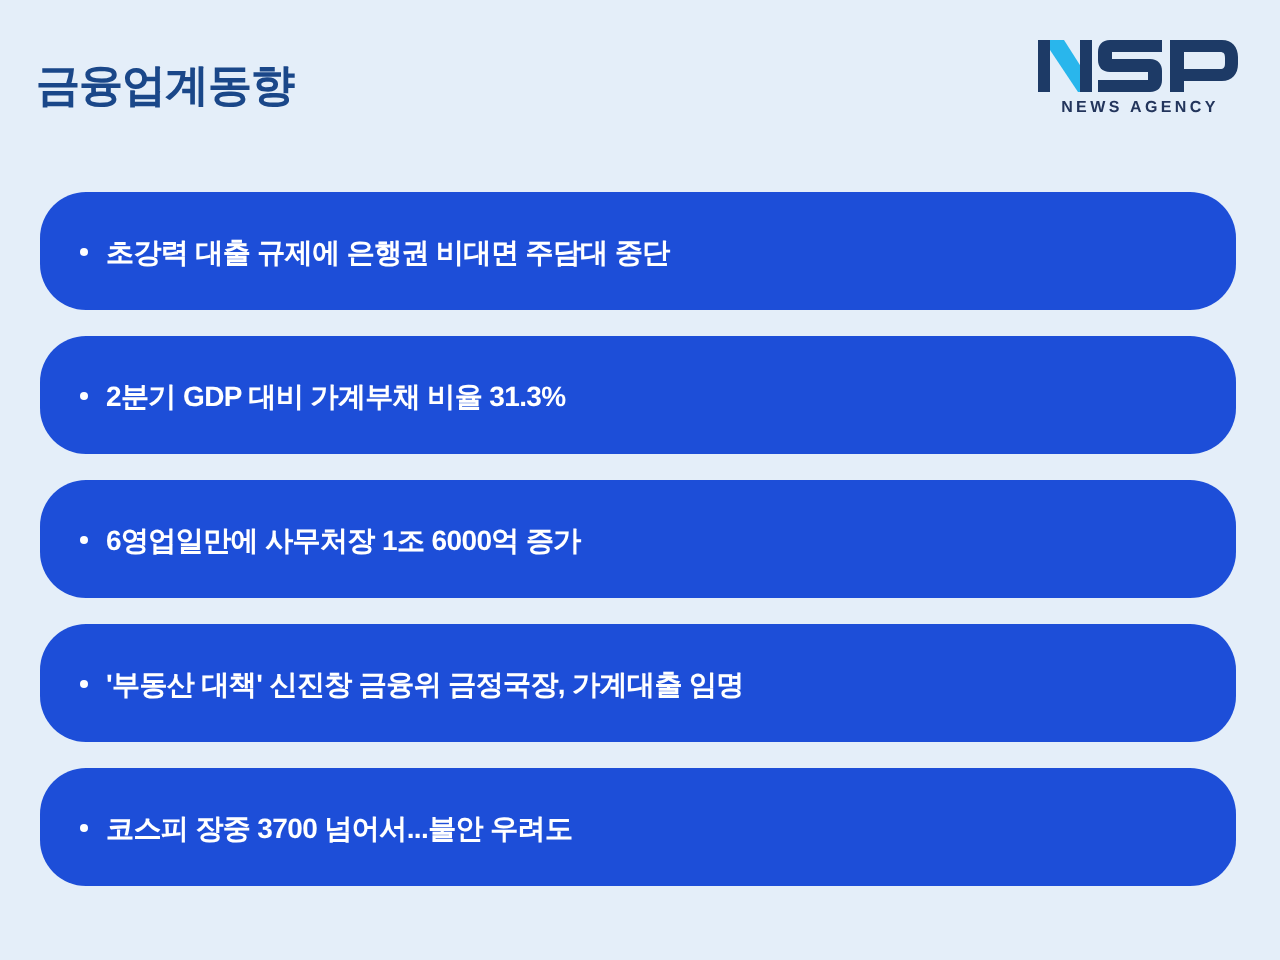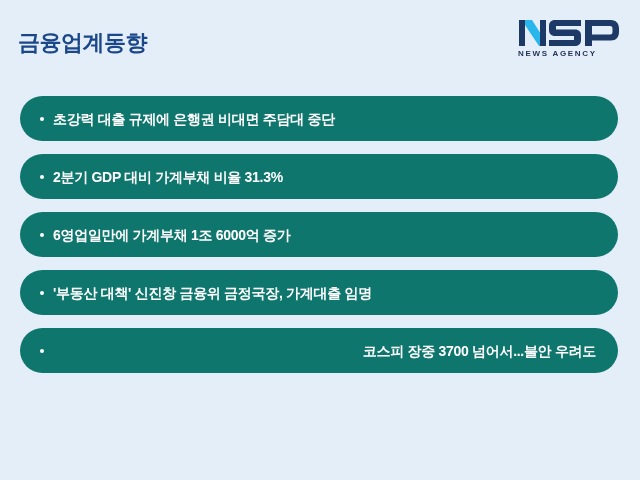--- a/index.html
+++ b/index.html
@@ -53,47 +53,46 @@
     display: block;
     width: 104px;
     height: 30px;
     margin: 0 0 1px auto;
   }
   #logo-sub {
     font-size: 8px;
     font-weight: bold;
     letter-spacing: 1.7px;
     color: #23355c;
-    text-align: left;
+    text-align: center;
     width: 104px;
     margin-left: auto;
     line-height: 10px;
   }
 
   
   #headline-list {
     position: absolute;
     left: 20px;
     top: 96px;
     width: 598px;
   }
   .pill {
     position: relative;
-    height: 45px;
+    height: 59px;
     margin-bottom: 13px;
-    background: #0f766e;
+    background: #1d4ed8;
     border-radius: 23px;
     display: flex;
     align-items: center;
     box-sizing: border-box;
     padding: 0 22px 0 20px;
   }
   .pill:last-child {
     margin-bottom: 0;
-    text-align: right;
   }
   .bullet {
     flex: 0 0 auto;
     width: 4px;
     height: 4px;
     border-radius: 50%;
     background: #ffffff;
     margin-right: 9px;
     margin-top: 1px;
   }
@@ -140,21 +139,21 @@
       <span class="pill-text">초강력 대출 규제에 은행권 비대면 주담대 중단</span>
     </div>
 
     <div class="pill">
       <span class="bullet"></span>
       <span class="pill-text">2분기 GDP 대비 가계부채 비율 31.3%</span>
     </div>
 
     <div class="pill">
       <span class="bullet"></span>
-      <span class="pill-text">6영업일만에 가계부채 1조 6000억 증가</span>
+      <span class="pill-text">6영업일만에 사무처장 1조 6000억 증가</span>
     </div>
 
     <div class="pill">
       <span class="bullet"></span>
       <span class="pill-text">'부동산 대책' 신진창 금융위 금정국장, 가계대출 임명</span>
     </div>
 
     <div class="pill">
       <span class="bullet"></span>
       <span class="pill-text">코스피 장중 3700 넘어서...불안 우려도</span>

